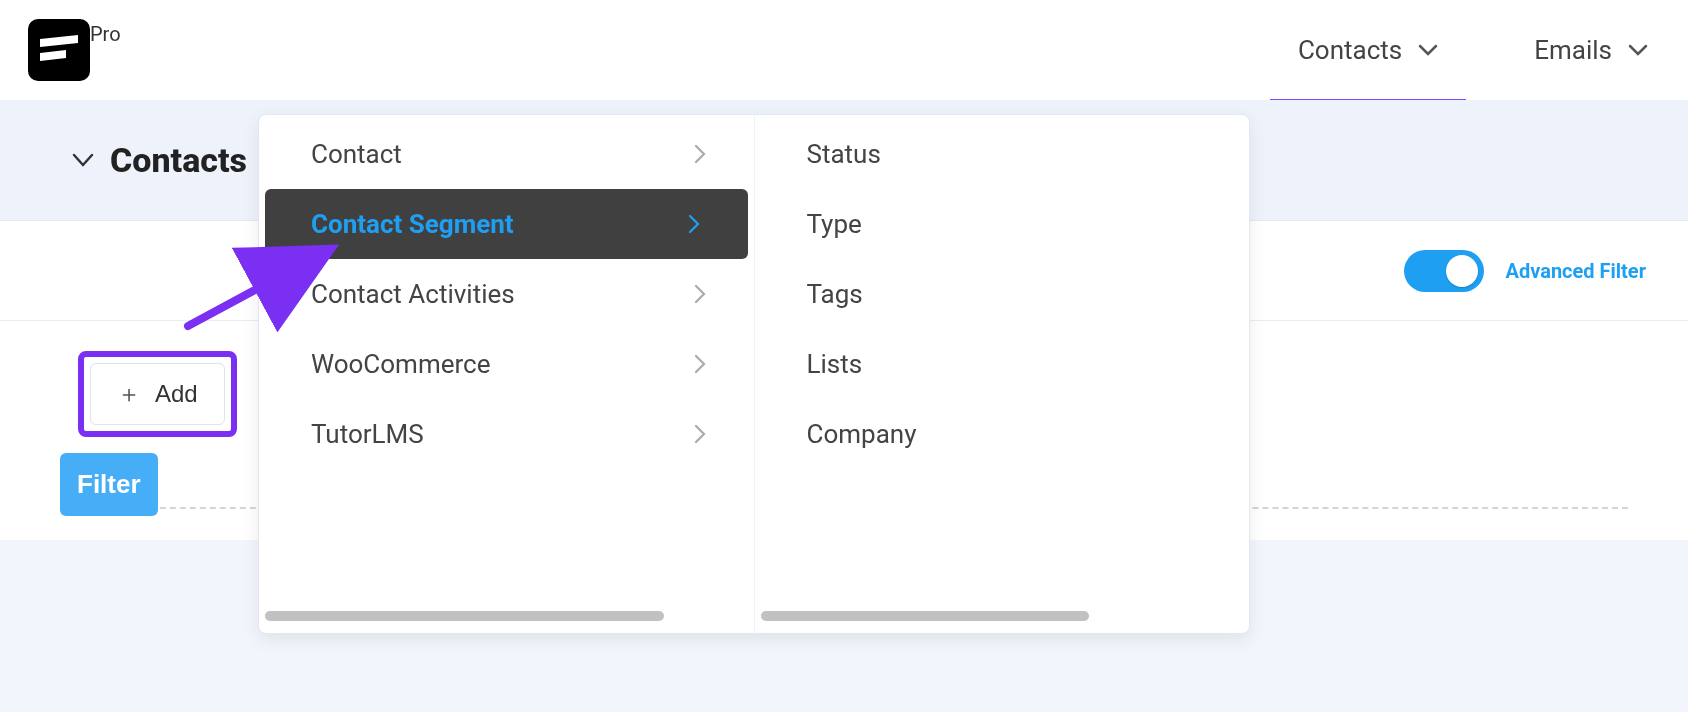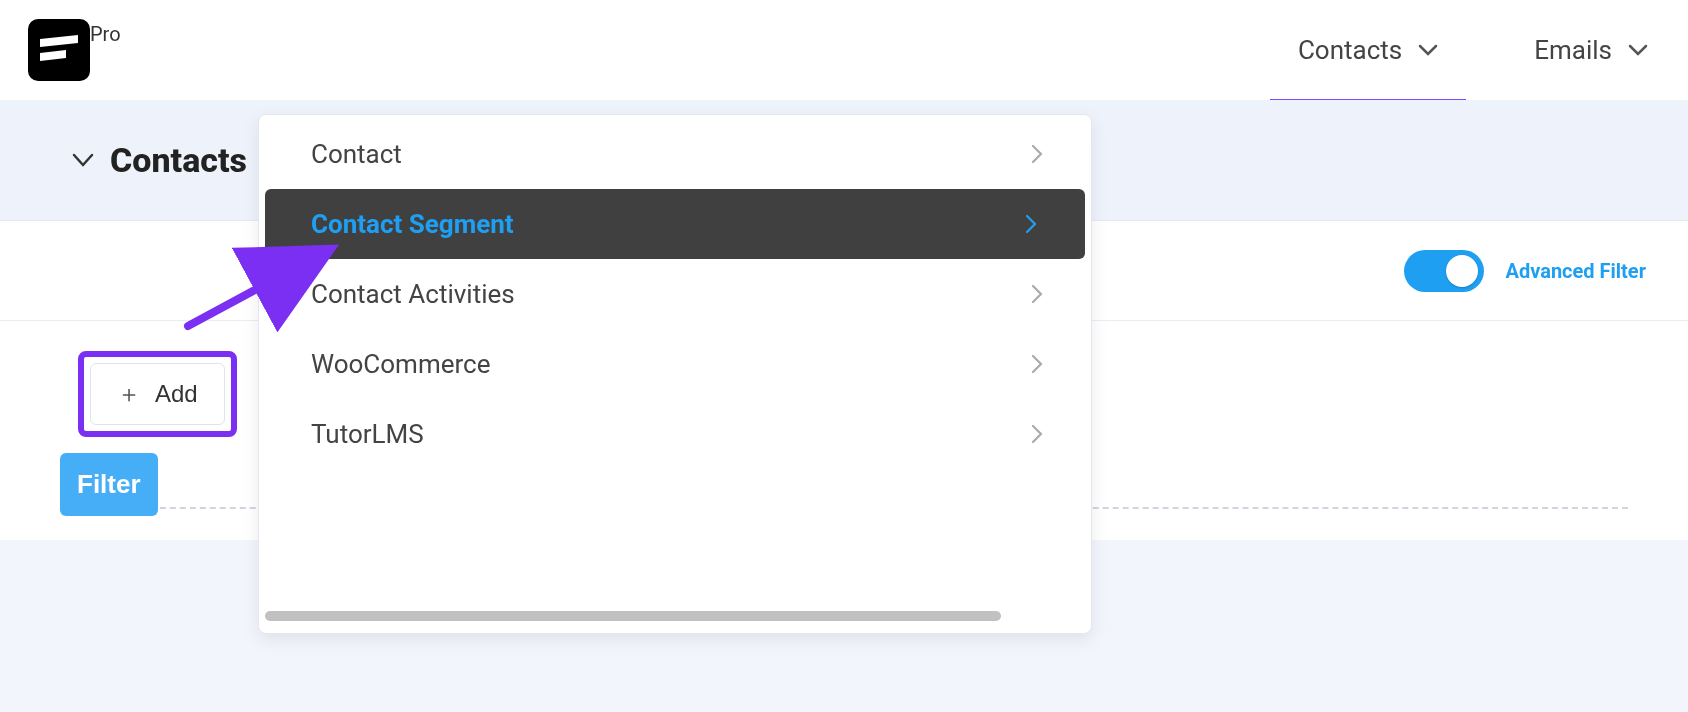--- a/index.html
+++ b/index.html
@@ -29,21 +29,21 @@
   .add-btn { display:inline-flex; align-items:center; gap:14px; border:1px solid #dfe3ea; border-radius:6px; padding: 14px 26px; font-size:24px; color:#333; background:#fff; cursor:pointer;}
   .add-btn .plus { font-size:24px; color:#555; font-weight:300;}
 
   .or-divider { position:absolute; left:60px; right:60px; top:170px; display:flex; align-items:center; }
   .or-divider .line { flex:1; border-top:2px dashed #cfd4de; }
   .or-divider .or-label { padding:0 20px; font-size:28px; font-weight:800; color:#1E9FF2;}
 
   .filter-btn { position:absolute; left:60px; bottom:24px; background:#46aef7; color:#fff; border:none; border-radius:6px; font-size:26px; font-weight:600; padding:16px 17px; cursor:pointer; }
 
   
-  .popover { position:absolute; left:258px; top:14px; width:834px; height:520px; background:#fff; border:1px solid #e3e7ef; border-radius:8px; box-shadow:0 6px 18px rgba(0,0,0,0.08); display:flex; z-index:50;}
+  .popover { position:absolute; left:258px; top:14px; width:992px; height:520px; background:#fff; border:1px solid #e3e7ef; border-radius:8px; box-shadow:0 6px 18px rgba(0,0,0,0.08); display:flex; z-index:50;}
   .col { flex:1; position:relative; padding-top:4px; }
   .col + .col { border-left:1px solid #eef1f6; }
   .item { display:flex; align-items:center; justify-content:space-between; padding: 20px 48px 20px 52px; font-size:26px; color:#444; cursor:pointer; }
   .item .chev-r { font-size:20px; color:#aaa; }
   .item.selected { background:#404040; color:#1E9FF2; font-weight:700; border-radius:6px; margin:0 6px; padding-left:46px;}
   .item.selected .chev-r { color:#1E9FF2; }
   .scroll-indicator { position:absolute; bottom:12px; left:6px; right:90px; height:10px; background:#c1c1c1; border-radius:8px; }
   .scroll-indicator.r2 { right:160px; }
 
   
@@ -136,20 +136,38 @@
           </svg>
       </div>
       <div class="item">
         <span>TutorLMS</span>
         <svg class="chev-r" width="12" height="20" viewBox="0 0 12 20">
             <path d="M2 2 L10 10 L2 18" stroke="#aaa" stroke-width="2.2" fill="none" stroke-linecap="round"></path>
           </svg>
       </div>
       <div class="scroll-indicator"></div>
     </div>
+    <div class="col">
+      <div class="item">
+        <span>Status</span>
+      </div>
+      <div class="item">
+        <span>Type</span>
+      </div>
+      <div class="item">
+        <span>Tags</span>
+      </div>
+      <div class="item">
+        <span>Lists</span>
+      </div>
+      <div class="item">
+        <span>Company</span>
+      </div>
+      <div class="scroll-indicator r2"></div>
+    </div>
   </div>
 
   <svg class="arrow-annot" viewBox="0 0 170 120">
     <defs>
       <marker id="arrowhead" markerWidth="12" markerHeight="12" refX="9" refY="6" orient="auto">
         <path d="M0 0 L12 6 L0 12 Z" fill="#7b2ff2"></path>
       </marker>
     </defs>
     <line x1="10" y1="110" x2="140" y2="40" stroke="#7b2ff2" stroke-width="8" stroke-linecap="round" marker-end="url(#arrowhead)"></line>
   </svg>

